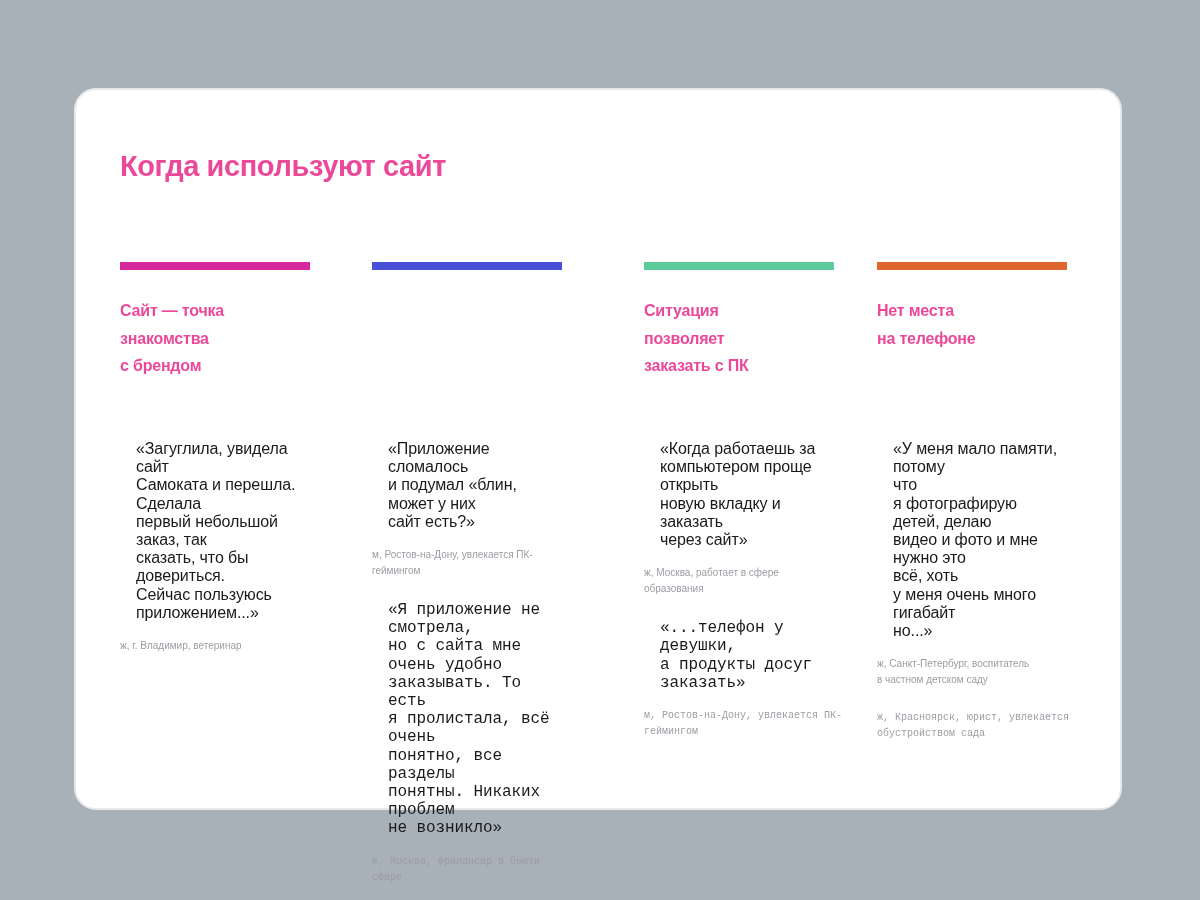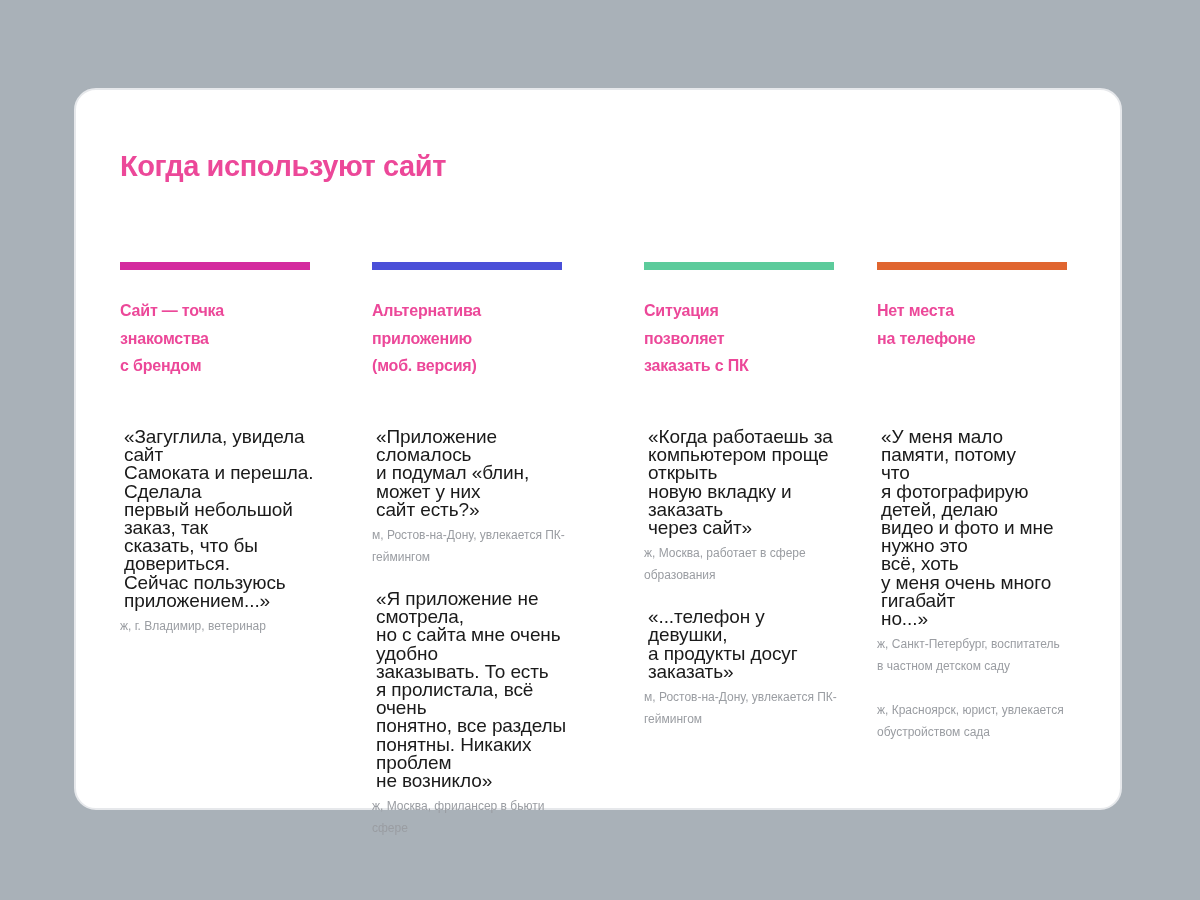--- a/index.html
+++ b/index.html
@@ -54,36 +54,37 @@
       letter-spacing: -0.2px;
       white-space: pre-line;
     }
     .quotes {
       position: absolute;
       top: 162px;
       left: 0;
       width: 200px;
     }
     .quote {
-      margin: 4px;
-      font-size: 19px;
+      margin: 16px;
+      font-size: 16px;
       line-height: 18.2px;
       color: #1a1a1a;
       white-space: pre-line;
       letter-spacing: -0.1px;
     }
     .author {
       margin: 5px 0 0 0;
-      font-size: 12px;
-      line-height: 22px;
+      font-size: 10px;
+      line-height: 16px;
       color: #9a9da2;
       white-space: pre-line;
     }
     .qblock + .qblock {
       margin-top: 22px;
+      font-family: Liberation Mono, monospace;
     }
   </style>
 </head>
 <body>
 
 <div class="card">
   <h1 class="title">Когда используют сайт</h1>
 
   <div class="col c1">
     <div class="bar" style="background: rgb(212, 42, 158);"></div>
@@ -98,23 +99,20 @@
 сказать, что бы довериться.
 Сейчас пользуюсь
 приложением...»</p>
         <p class="author">ж, г. Владимир, ветеринар</p>
       </div>
     </div>
   </div>
 
   <div class="col c2">
     <div class="bar" style="background: rgb(74, 79, 216);"></div>
-    <h2 class="heading">Альтернатива
-приложению
-(моб. версия)</h2>
     <div class="quotes">
       <div class="qblock">
         <p class="quote">«Приложение сломалось
 и подумал «блин, может у них
 сайт есть?»</p>
         <p class="author">м, Ростов-на-Дону, увлекается ПК-
 геймингом</p>
       </div>
       <div class="qblock">
         <p class="quote">«Я приложение не смотрела,

